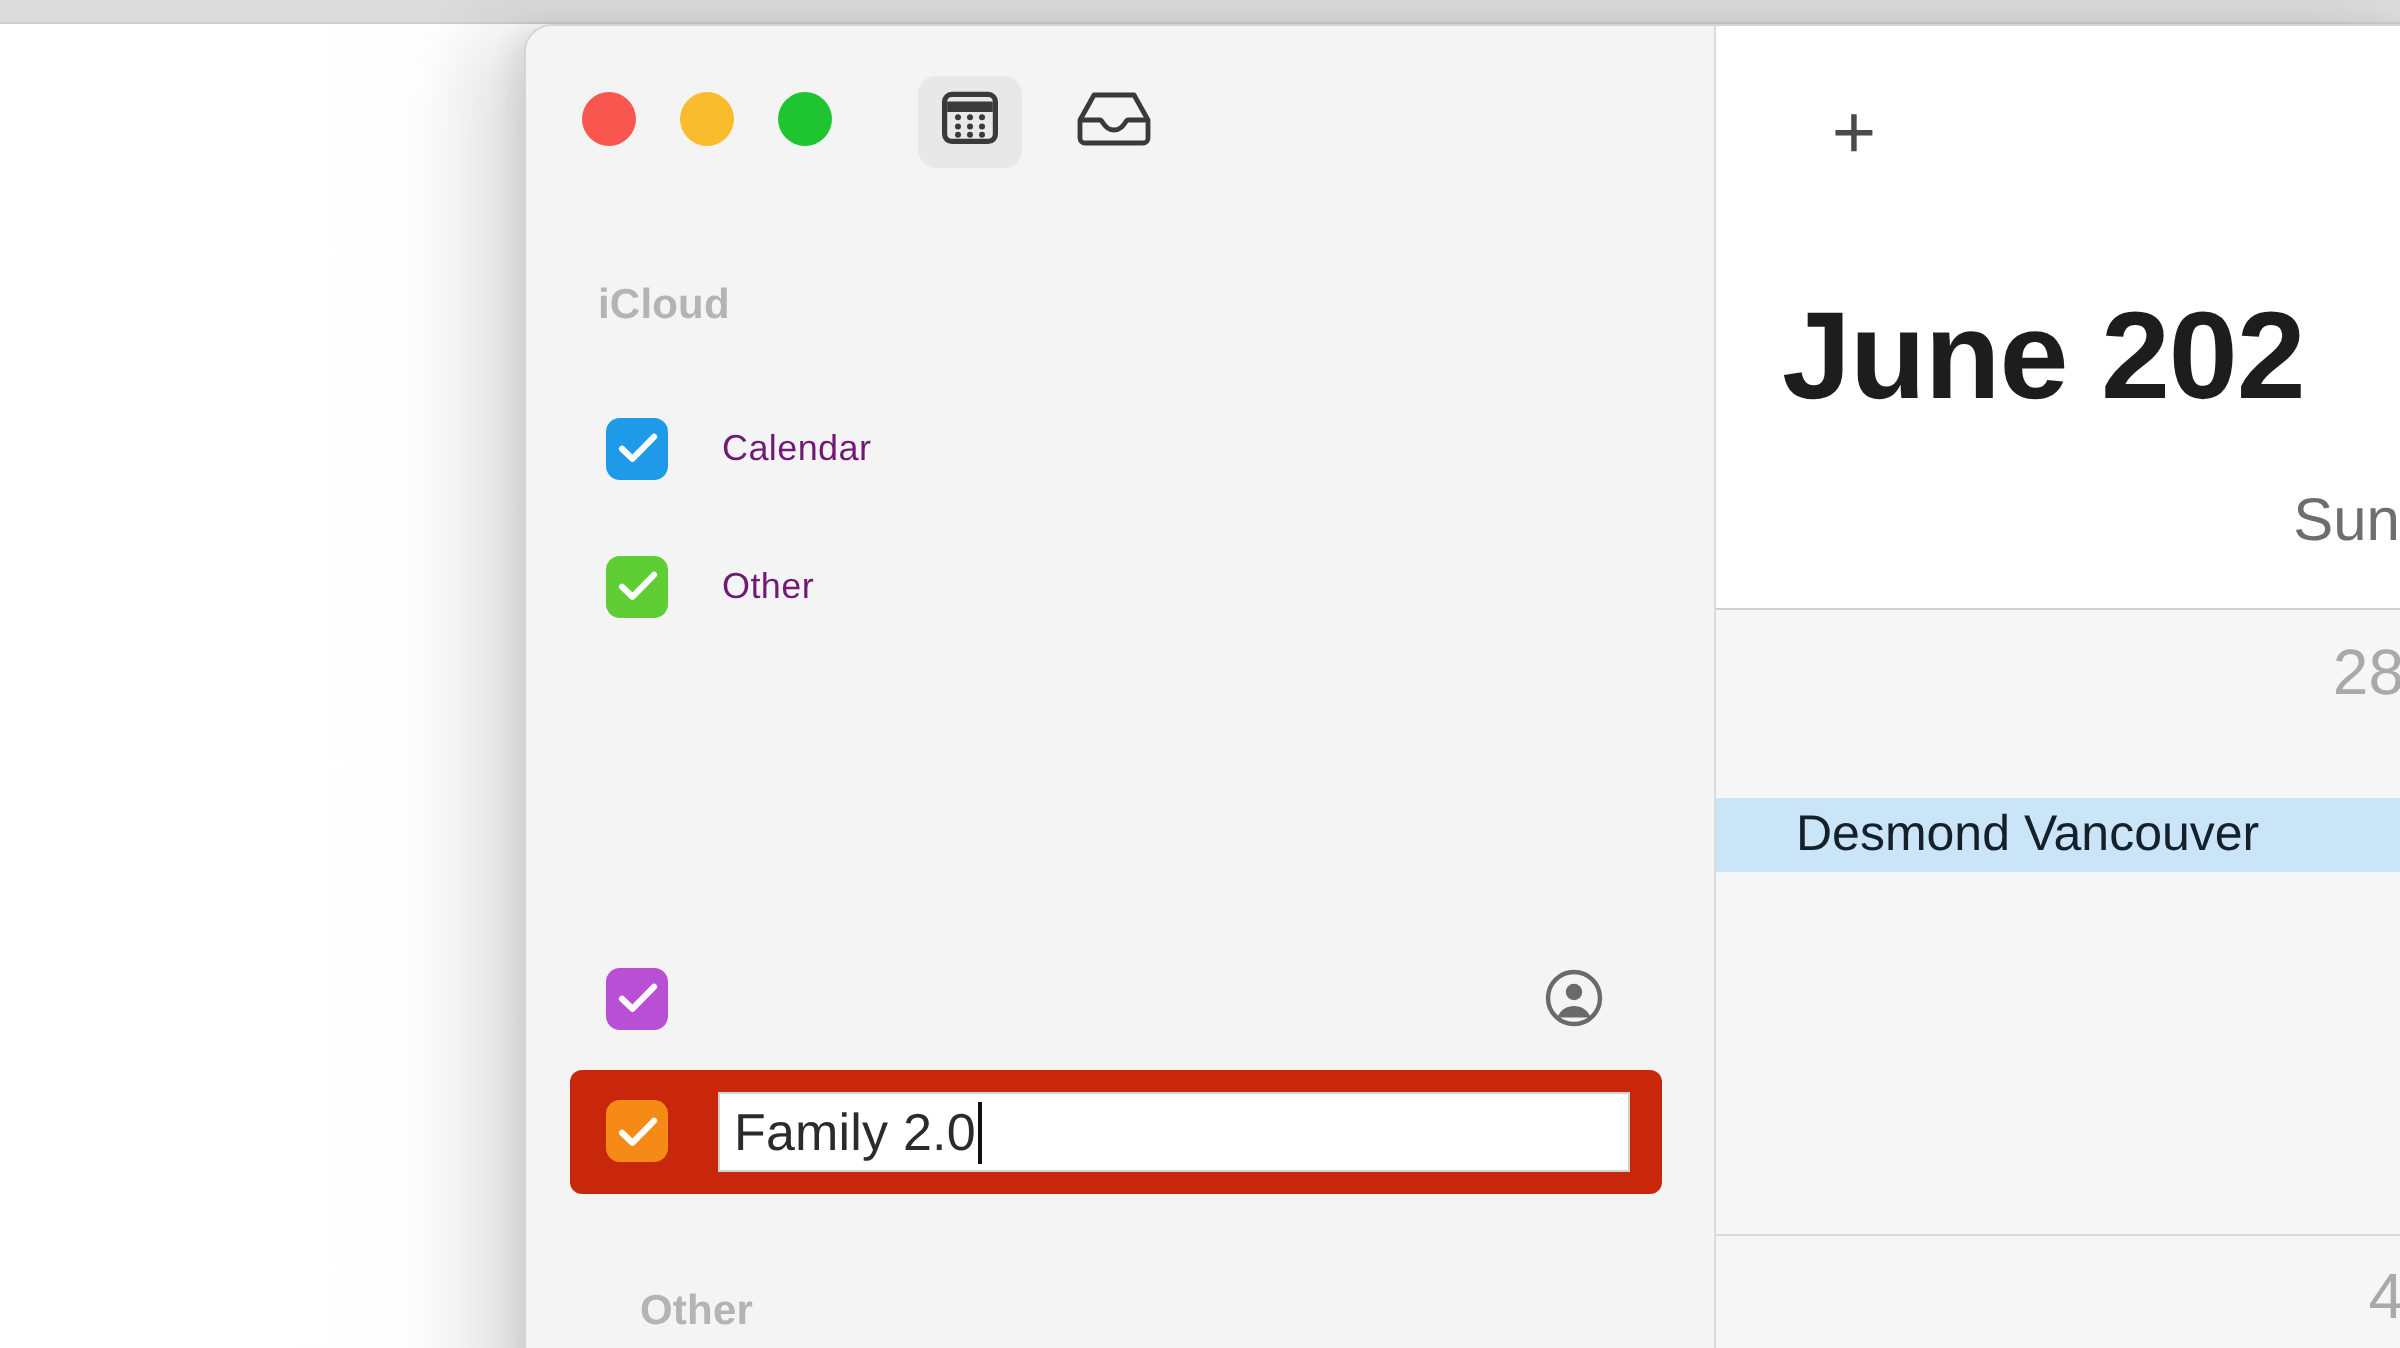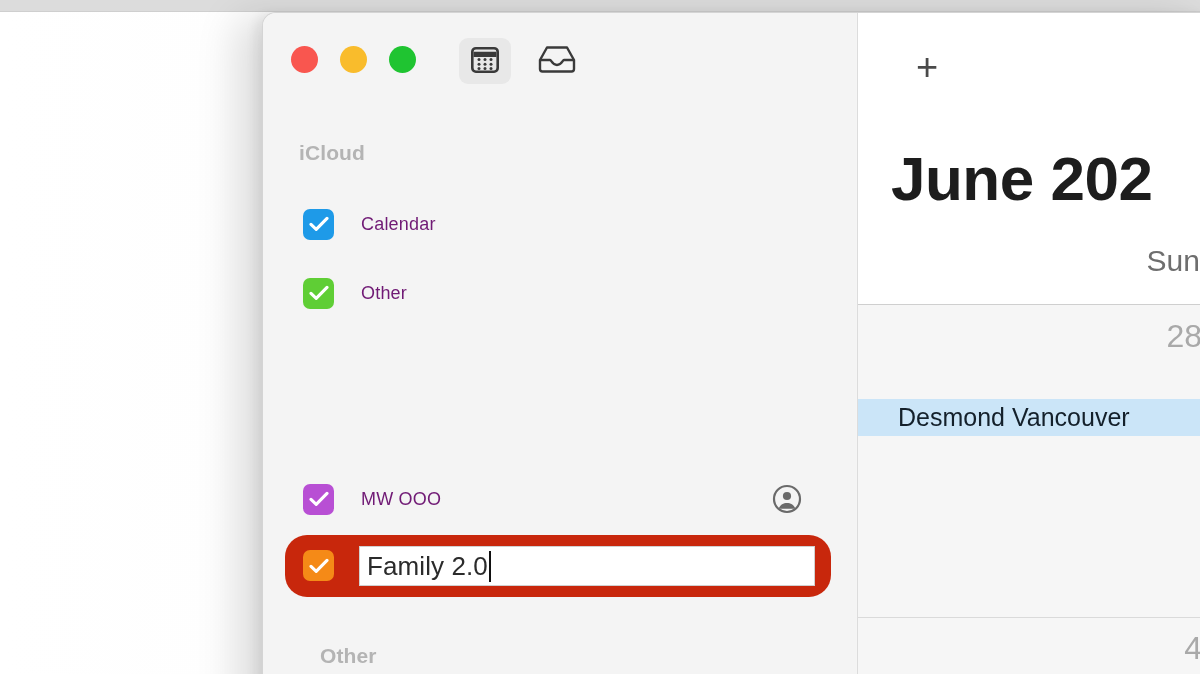--- a/index.html
+++ b/index.html
@@ -129,21 +129,21 @@
   }
 
   
   .edit-row {
     position: absolute;
     left: 22px;
     top: 522px;
     width: 546px;
     height: 62px;
     background: #c8270c;
-    border-radius: 22px;
+    border-radius: 6px;
     box-sizing: border-box;
   }
   .edit-row .swatch {
     position: absolute;
     left: 18px;
     top: 15px;
     width: 31px; height: 31px;
     border-radius: 7px;
     background: #f58a17;
     display: flex; align-items: center; justify-content: center;
@@ -332,21 +332,20 @@
       </div>
 
 
 
       <div class="cal-row" style="top:463px">
         <div class="swatch" style="background:#b84fd4">
           <svg width="20" height="16" viewBox="0 0 20 16">
               <path d="M2 8.4 L7.2 13.4 L18 2.4" fill="none" stroke="#fff" stroke-width="3.1" stroke-linecap="round" stroke-linejoin="round"></path>
             </svg>
         </div>
-        <div class="label">MW OOO</div>
         <div class="share">
           <svg width="30" height="30" viewBox="0 0 30 30">
             <circle cx="15" cy="15" r="13" fill="none" stroke="#6a6a6a" stroke-width="2.2"></circle>
             <circle cx="15" cy="12" r="4.1" fill="#6a6a6a"></circle>
             <path d="M6.6 24.8 C8.4 20.6 11.4 19 15 19 s6.6 1.6 8.4 5.8 Z" fill="#6a6a6a"></path>
           </svg>
         </div>
       </div>
 
       <div class="edit-row">

